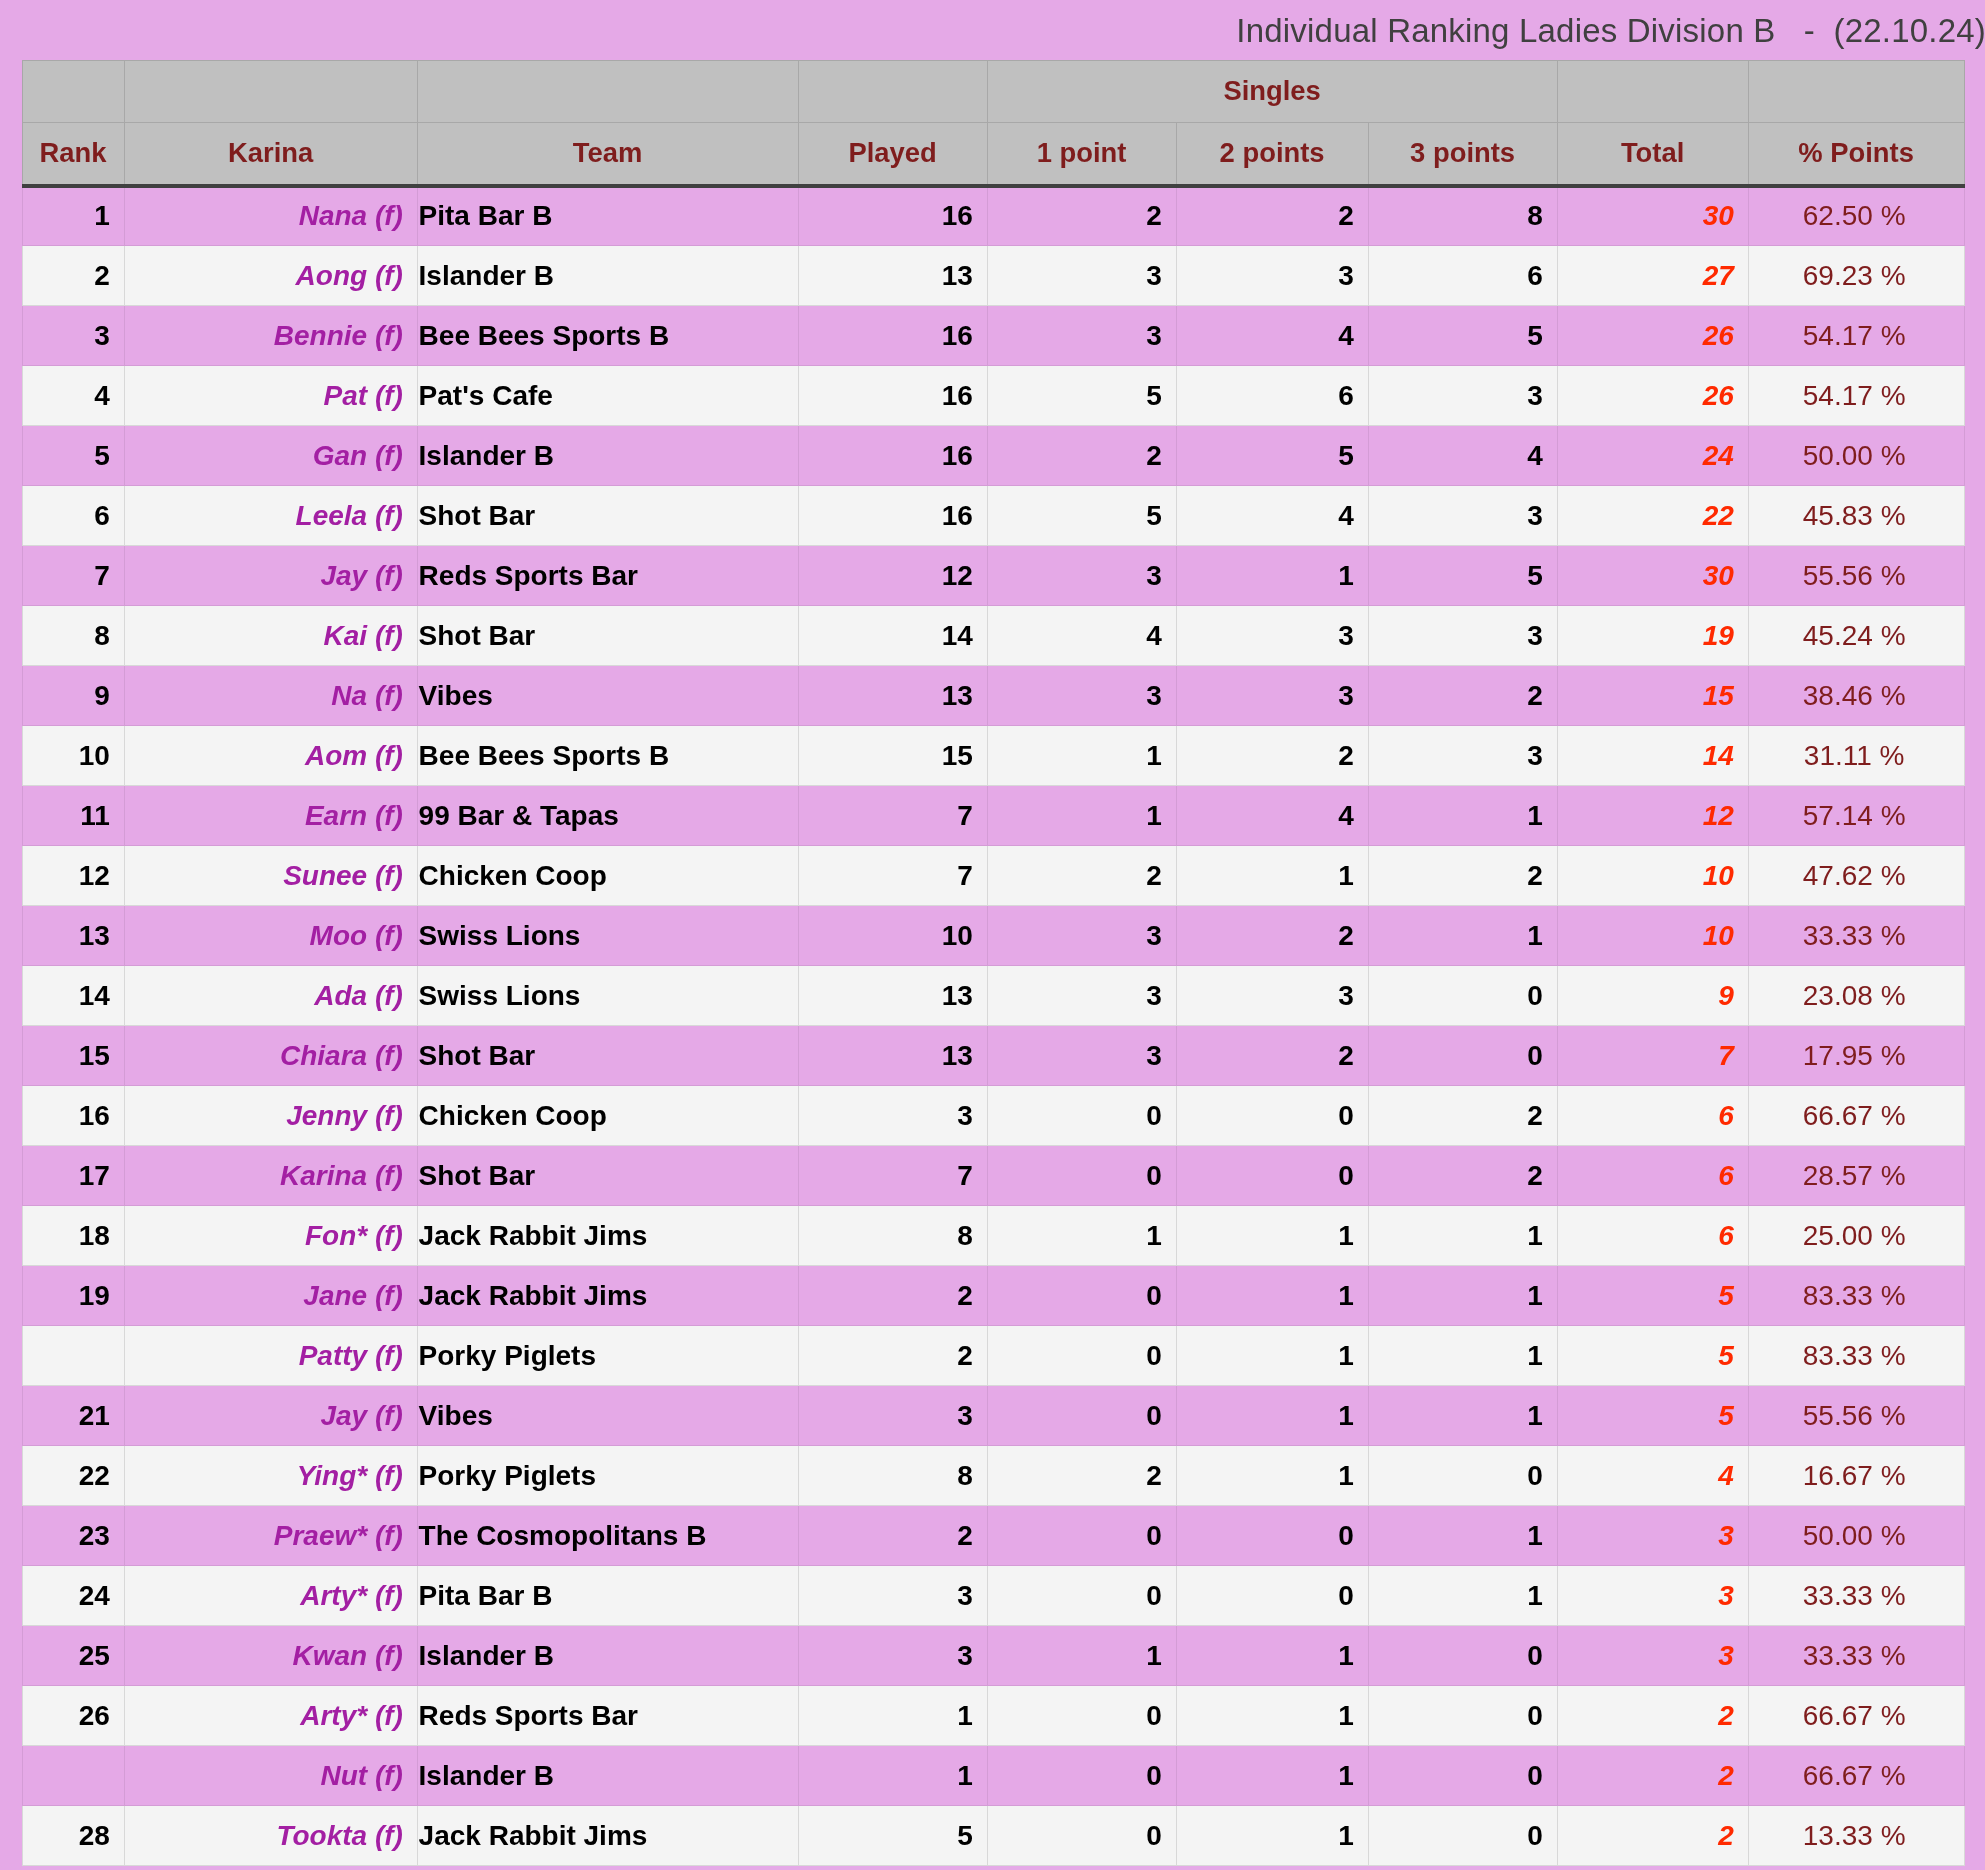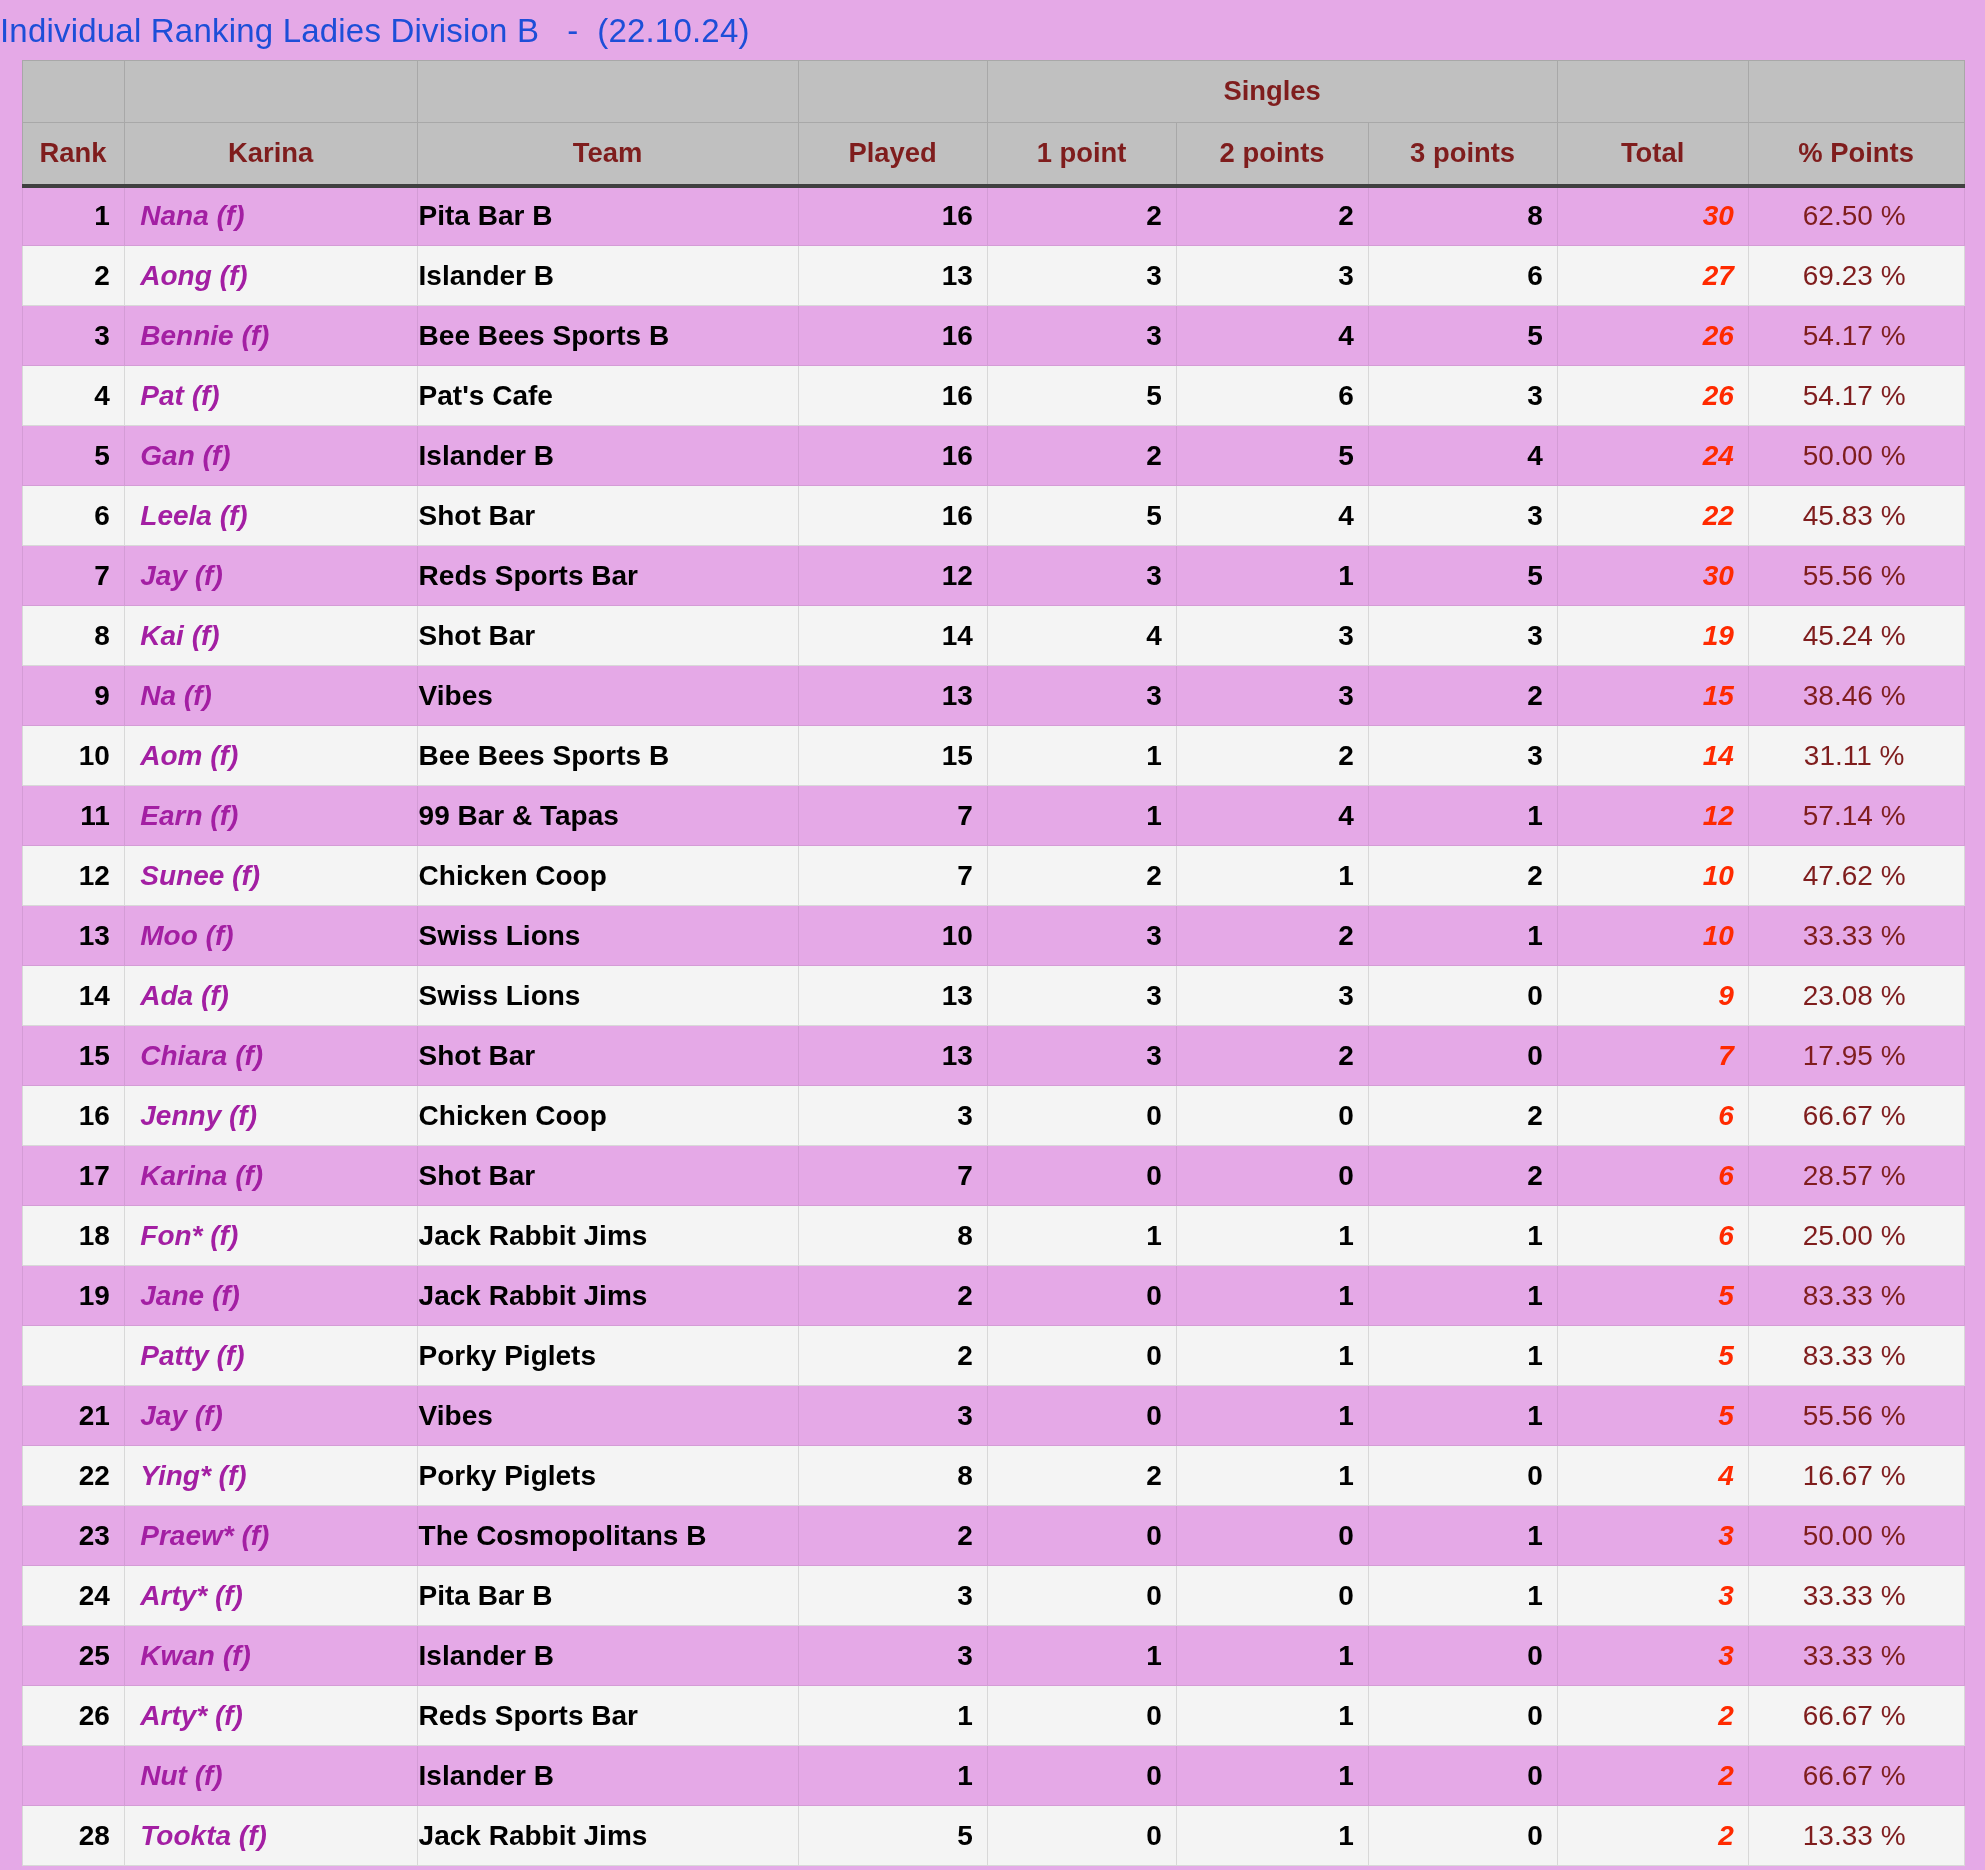--- a/index.html
+++ b/index.html
@@ -15,24 +15,24 @@
     overflow: hidden;
   }
   #page {
     position: relative;
     width: 1986px;
     height: 1870px;
     background: #e5a9e7;
     box-sizing: border-box;
   }
   .title {
-    text-align: left;
+    text-align: right;
     font-size: 33px;
     font-weight: 400;
-    color: #1d4ed8;
+    color: #404040;
     padding-top: 11.8px;
     padding-bottom: 9.8px;
     letter-spacing: 0.2px;
     line-height: 1.15;
     white-space: pre;
   }
   .table-wrap {
     margin: 0 21.6px 0 21.6px;
     width: 1943px;
   }
@@ -82,21 +82,21 @@
     padding: 0 13.7px;
     vertical-align: middle;
     box-sizing: border-box;
     white-space: nowrap;
     overflow: hidden;
   }
   tbody tr.odd td   { background: #e5a9e7; border-color: #d49cd6; }
   tbody tr.even td  { background: #f4f4f4; border-color: #d8d8d8; }
 
   td.rank   { text-align: right; }
-  td.player { text-align: left;  color: #a31fa3; font-style: italic; padding-left: 15.7px; }
+  td.player { text-align: right;  color: #a31fa3; font-style: italic; padding-left: 15.7px; }
   td.team   { text-align: left;  padding-left: 1px; }
   td.num    { text-align: right; }
   td.total  { text-align: right; color: #ff2a00; font-style: italic; }
   td.pct    { text-align: center; color: #7f1d1d; font-weight: normal; padding-right: 17.6px; }
 </style>
 </head>
 <body>
 
 <div id="page">
 

